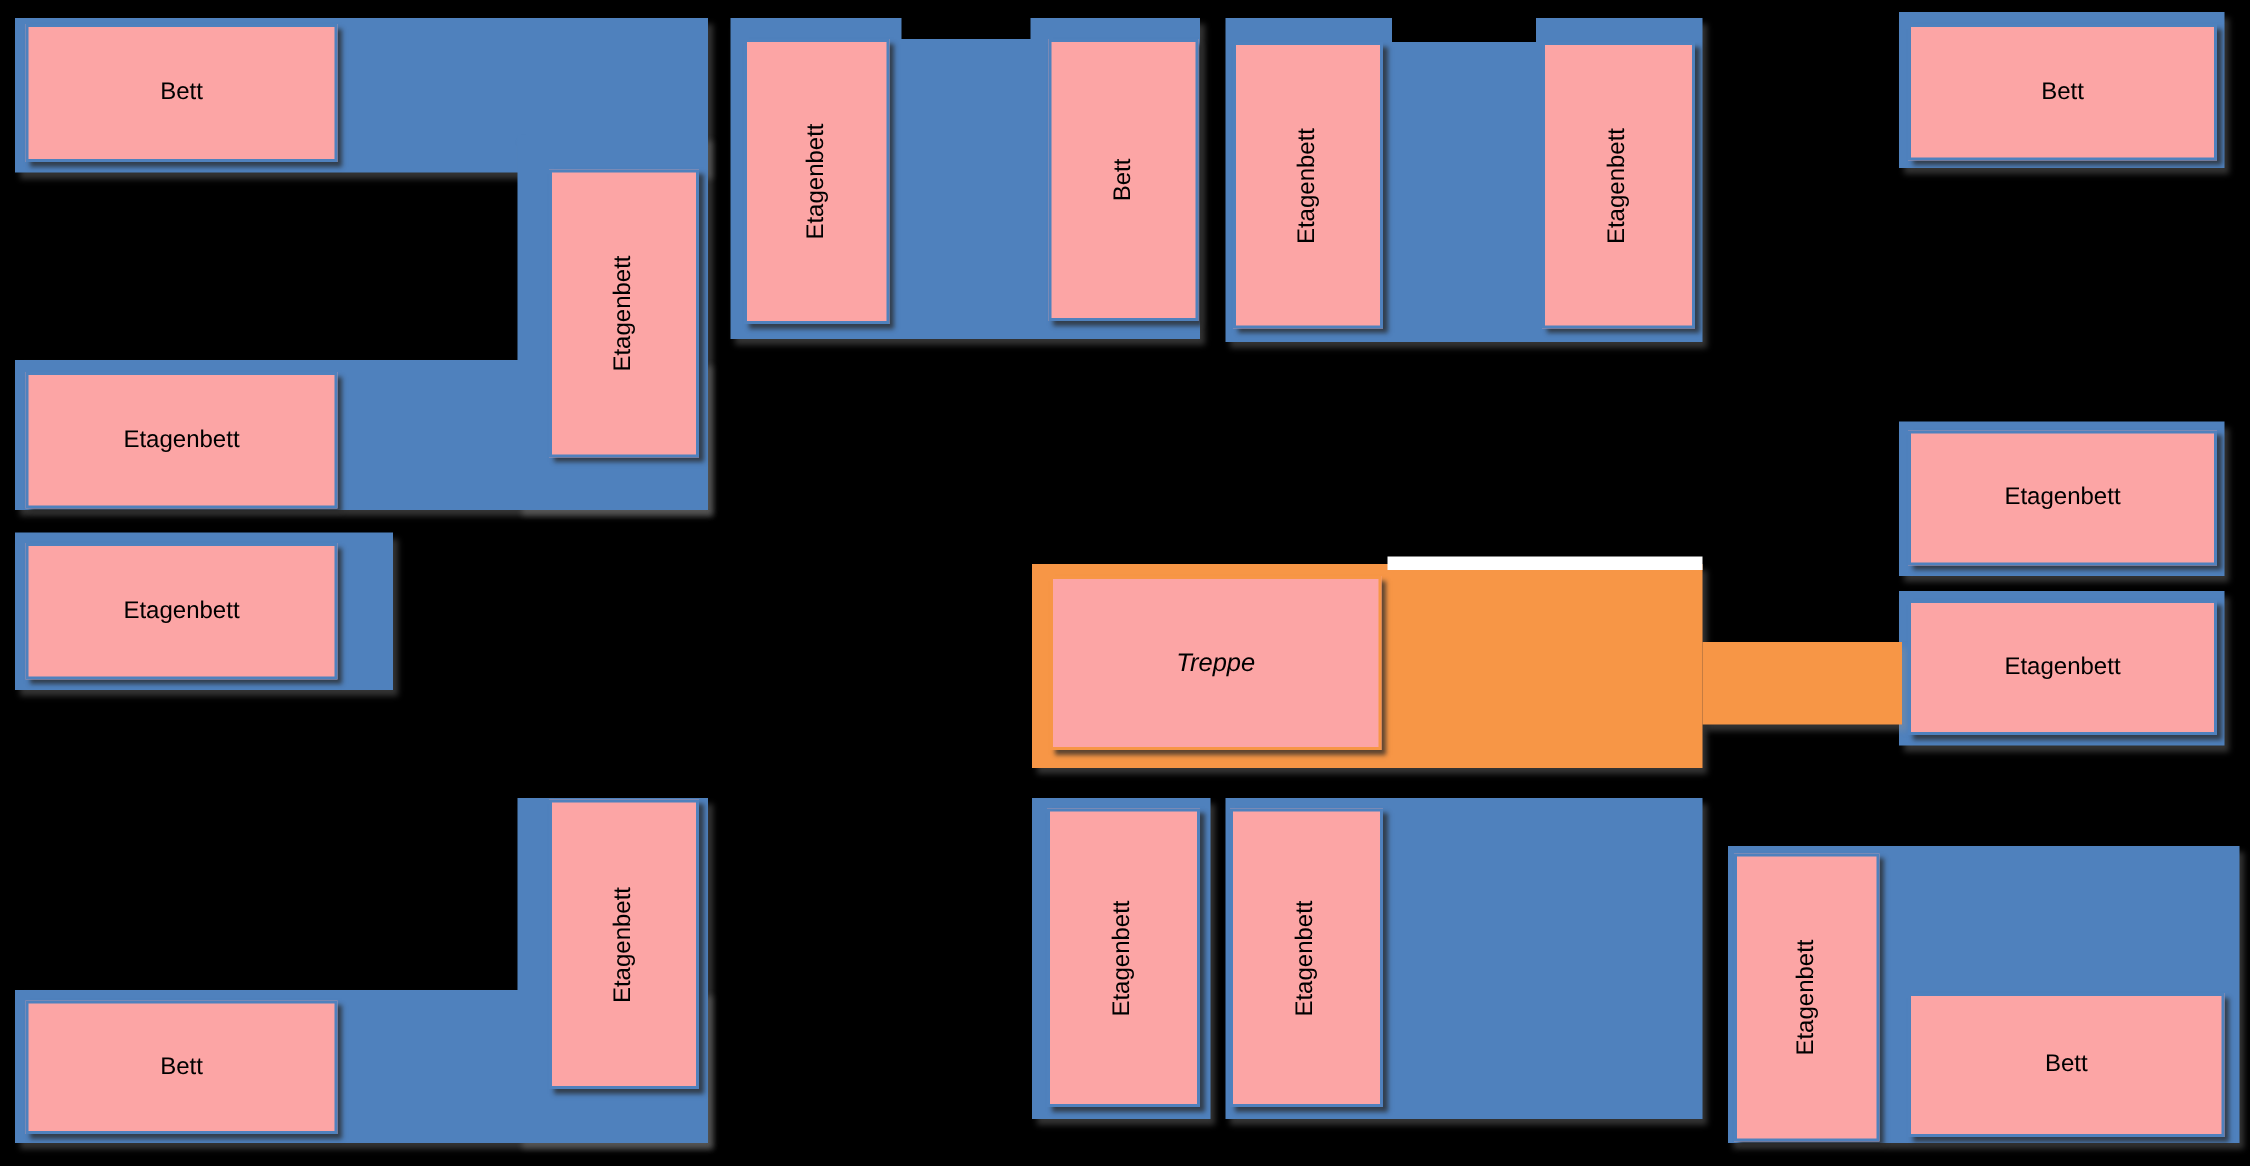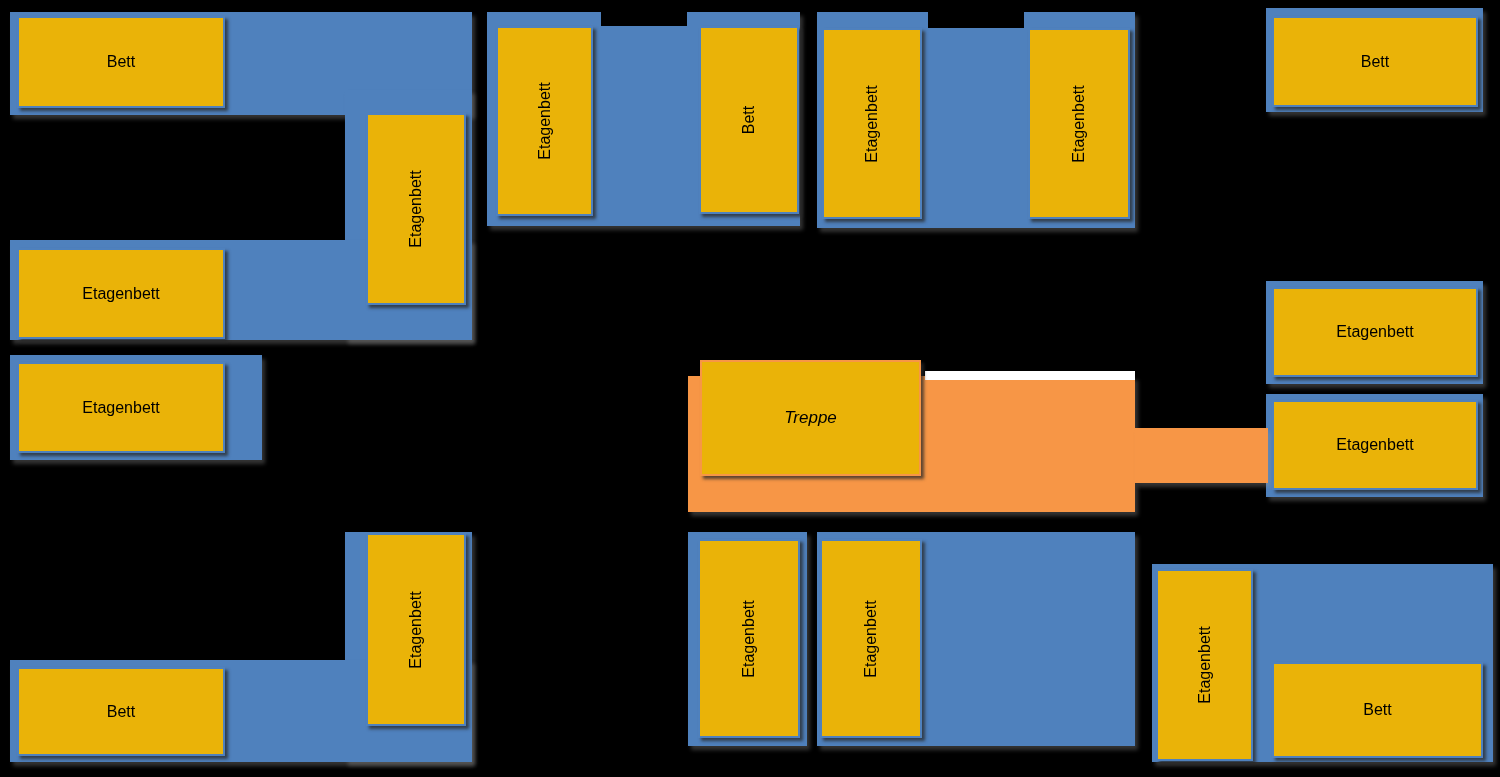--- a/index.html
+++ b/index.html
@@ -18,21 +18,21 @@
     z-index:1;
   }
   .stairs-platform{
     background:#f79646;
     box-shadow:3px 4px 4px rgba(150,150,150,0.35);
     z-index:1;
   }
   .notch{background:#000;z-index:2;}
   .white-strip{background:#ffffff;z-index:2;}
   .bedbox{
-    background:#eab308;
+    background:#fca5a5;
     border:2px solid #4f81bd;
     box-shadow:3px 3px 3px rgba(40,40,40,0.75);
     display:flex;align-items:center;justify-content:center;
     font-size:16px;
     z-index:3;
     text-align:center;
   }
   .bedbox.orange-border{border-color:#f79646;}
   .bedbox.italic span{font-style:italic;font-size:17px;}
   .vertical span{
@@ -108,21 +108,21 @@
   <div class="shape bedbox" style="left:1272px;top:16px;width:206px;height:91px;">
     <span>Bett</span>
   </div>
   <div class="shape bedbox" style="left:1272px;top:287px;width:206px;height:90px;">
     <span>Etagenbett</span>
   </div>
   <div class="shape bedbox" style="left:1272px;top:400px;width:206px;height:90px;">
     <span>Etagenbett</span>
   </div>
 
-  <div class="shape bedbox orange-border italic" style="left:700px;top:360px;width:221px;height:116px;">
+  <div class="shape bedbox orange-border italic" style="left:700px;top:384px;width:221px;height:116px;">
     <span>Treppe</span>
   </div>
 
   <div class="shape bedbox vertical" style="left:698px;top:539px;width:102px;height:199px;">
     <span>Etagenbett</span>
   </div>
   <div class="shape bedbox vertical" style="left:820px;top:539px;width:102px;height:199px;">
     <span>Etagenbett</span>
   </div>
 

